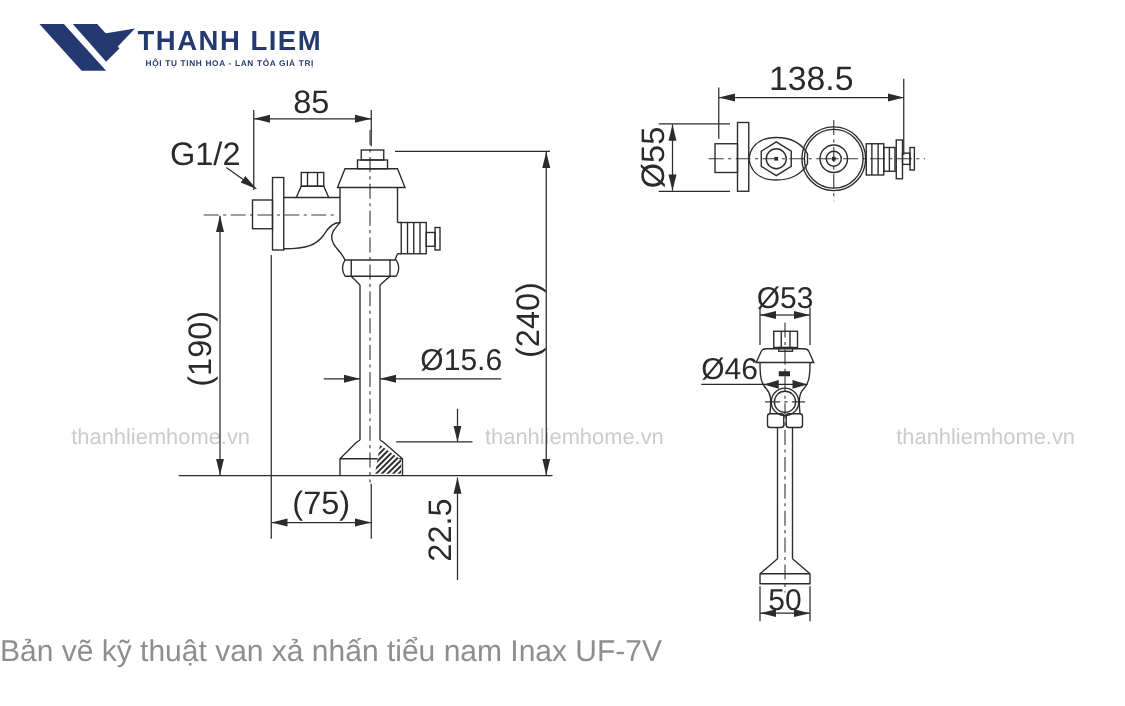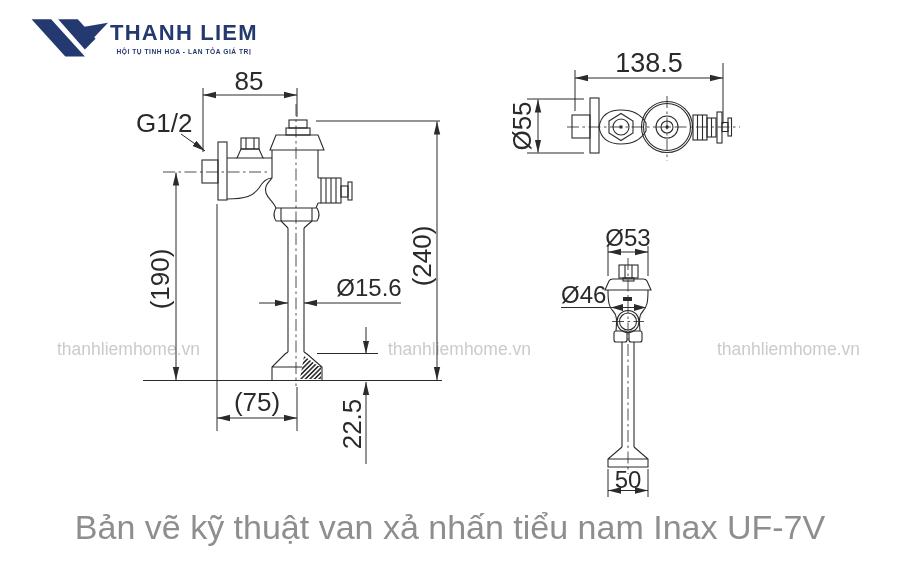--- a/index.html
+++ b/index.html
@@ -13,22 +13,22 @@
   .wm{font-size:17.5px;fill:#cccbca;}
   .ln{stroke:#2b2b2b;stroke-width:1.1;fill:none;}
   .thin{stroke:#2b2b2b;stroke-width:1;fill:none;}
   .cl{stroke:#3a3a3a;stroke-width:0.9;fill:none;stroke-dasharray:12 3.5 2.5 3.5;}
   .logo{position:absolute;left:28px;top:11px;display:flex;align-items:flex-start;z-index:3;}
   .logo-mark{display:block;}
   .logo-text{margin-top:11px;margin-left:2px;}
   .brand-name{font-size:22px;font-weight:700;letter-spacing:1.2px;color:#24396f;line-height:1;}
   .brand-tagline{font-size:6.6px;font-weight:700;letter-spacing:0.55px;color:#24396f;
                  margin-top:4px;text-align:center;}
-  .caption{position:absolute;left:0;top:508px;width:100%;text-align:center;
-           font-size:34px;color:#8e8e8e;z-index:3;}
+  .caption{position:absolute;left:0;top:508px;width:100%;
+           font-size:24px;color:#8e8e8e;z-index:3;}
 </style>
 </head>
 <body>
 
 <div class="stage">
 
   <div class="logo">
     <svg class="logo-mark" width="80" height="52" viewBox="0 0 90 56">
       <polygon points="4,8 26,8 64,50 42,50" fill="#24396f"></polygon>
       <polygon points="34,8 56,8 76,30 64,42" fill="#24396f"></polygon>

